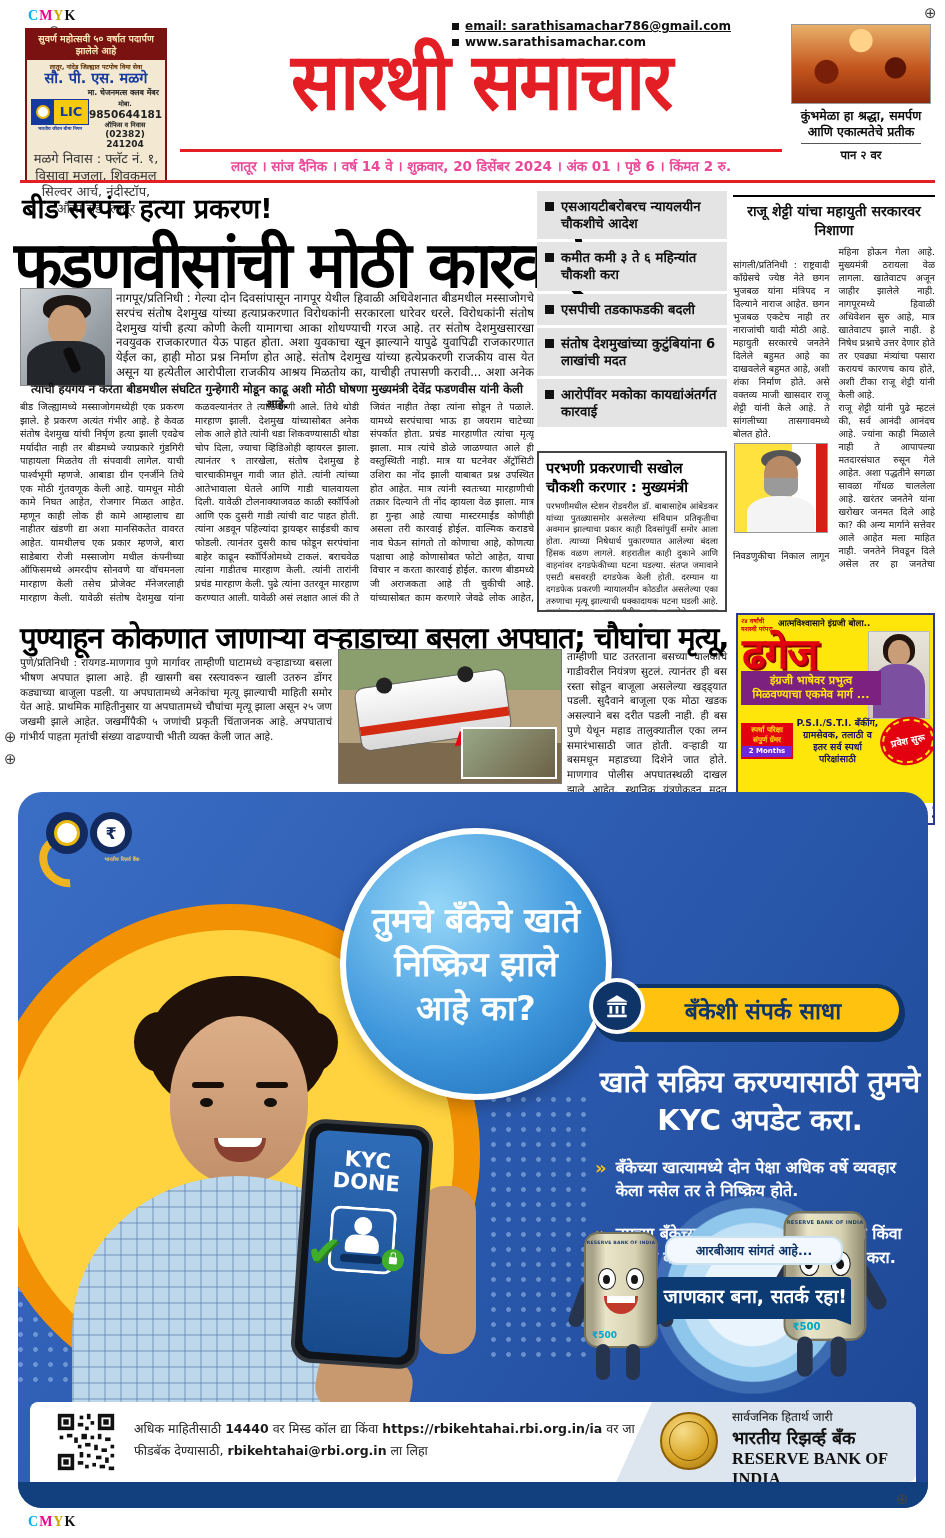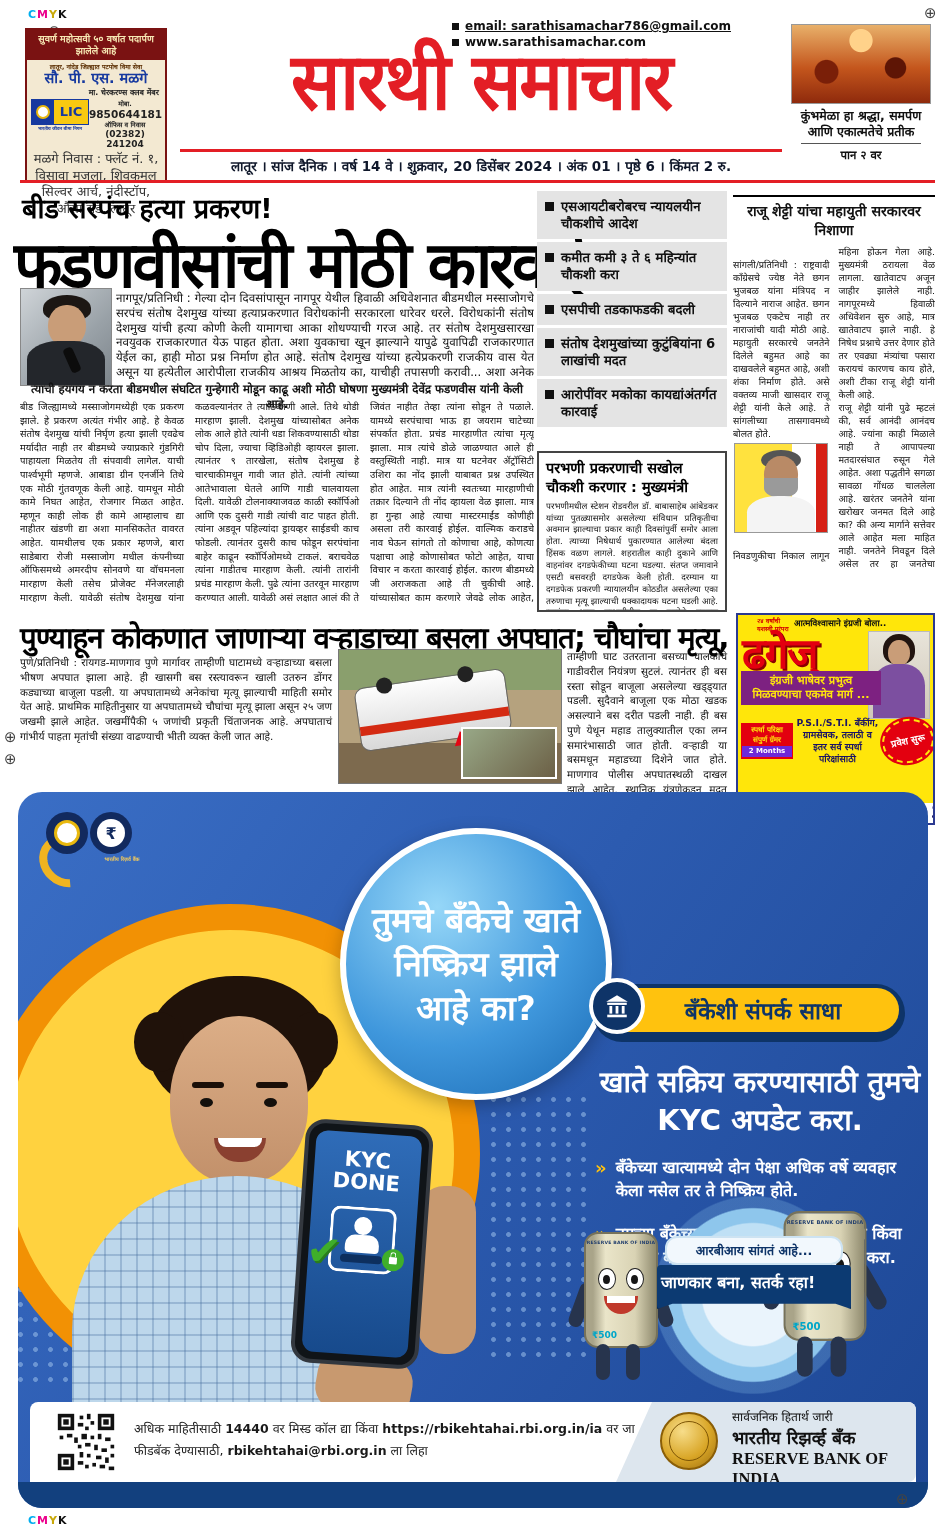--- a/index.html
+++ b/index.html
@@ -1,20 +1,20 @@
 <!DOCTYPE html>
 <html><head>
 <meta charset="utf-8">
 <style>
   html,body{margin:0;padding:0;background:#ffffff;}
   .page{position:relative;width:945px;height:1538px;background:#fff;overflow:hidden;
         font-family:"DejaVu Sans",sans-serif;color:#111;}
   .abs{position:absolute;}
   .reg{position:absolute;color:#444;font-size:15px;line-height:1;}
-  .cmyk{font-weight:bold;font-size:11px;letter-spacing:1px;}
+  .cmyk{font-weight:bold;font-size:14px;letter-spacing:1px;font-family:Liberation Serif, serif;}
   .cmyk .c{color:#00aeef}.cmyk .m{color:#ec008c}.cmyk .y{color:#c9a90a}.cmyk .k{color:#111}
 
   
   .lic{left:25px;top:28px;width:142px;height:155px;border:2px solid #7a1212;background:#f3e9d2;box-sizing:border-box;font-size:8px;}
   .lic-head{background:#7a1212;color:#f6e7b3;font-weight:bold;font-size:9.5px;text-align:center;padding:3px 2px;line-height:1.25;}
   .lic-service{font-size:6.3px;font-weight:bold;text-align:center;color:#5a2d00;padding-top:2px;}
   .lic-name{color:#16399f;font-weight:800;font-size:14.5px;text-align:center;line-height:1.1;}
   .lic-desig{font-size:7.8px;font-weight:bold;text-align:right;padding-right:6px;color:#222;}
   .lic-row{display:flex;align-items:flex-start;justify-content:space-between;padding:2px 4px 0 4px;}
   .lic-logo{width:76px;}
@@ -28,21 +28,21 @@
   .lic-nums .big{font-size:10.5px;font-weight:800;}
   .lic-addr{font-size:13px;font-weight:normal;text-align:center;color:#333;padding:2px 3px;line-height:1.3;}
 
   
   .mast-contact{left:452px;top:18px;font-size:12px;font-weight:bold;color:#111;line-height:1.35;}
   .mast-contact .sq{display:inline-block;width:7px;height:7px;background:#111;margin-right:6px;}
   .mast-contact a{color:#111;}
   .mast-title{left:178px;top:42px;width:606px;text-align:center;color:#e31e25;
               font-size:73px;font-weight:800;letter-spacing:-2px;line-height:1.0;transform:scaleY(1.08);transform-origin:top;}
   .redline{background:#e31e25;height:3px;}
-  .dateline{left:180px;top:157px;width:602px;text-align:center;font-size:13.5px;font-weight:bold;color:#0f172a;}
+  .dateline{left:180px;top:157px;width:602px;text-align:center;font-size:13.5px;font-weight:bold;color:#ec4899;}
 
   
   .kumbh{left:788px;top:24px;width:146px;text-align:center;}
   .kumbh-img{width:138px;height:78px;margin:0 auto;border:1px solid #999;
      background:radial-gradient(circle at 50% 20%,#ffd28a 0 12%,transparent 13%),
                 radial-gradient(circle at 25% 60%,#7a1f08 0 10%,transparent 11%),
                 radial-gradient(circle at 75% 55%,#5e1505 0 9%,transparent 10%),
                 linear-gradient(180deg,#e8b06a,#c4561d 55%,#8f2a0c);}
   .kumbh-cap{font-size:12.5px;font-weight:bold;line-height:1.25;margin-top:4px;color:#111;}
   .kumbh-rule{width:120px;height:1px;background:#555;margin:4px auto 3px auto;}
@@ -94,21 +94,21 @@
   .bus-body{position:absolute;left:18px;top:28px;width:150px;height:62px;background:linear-gradient(180deg,#fdfdfd,#d8d8d8);
             border-radius:10px;transform:rotate(-8deg);border:1px solid #666;}
   .bus-stripe{position:absolute;left:0;top:38px;width:100%;height:9px;background:#d42a12;}
   .bus-wheel{position:absolute;width:16px;height:16px;border-radius:50%;background:#222;top:-8px;}
   .bus-inset{position:absolute;right:4px;bottom:4px;width:92px;height:48px;border:2px solid #fff;
              background:linear-gradient(135deg,#98a887,#6c6046);}
   .bus-arrow{position:absolute;left:118px;bottom:34px;width:0;height:0;border-left:16px solid #e30613;
              border-top:8px solid transparent;border-bottom:8px solid transparent;transform:rotate(18deg);}
 
   
-  .dhagej{left:736px;top:613px;width:199px;height:212px;border:2.5px solid #2b3990;background:#ffe60a;box-sizing:border-box;overflow:hidden;padding-left:16px;}
+  .dhagej{left:736px;top:613px;width:199px;height:212px;border:2.5px solid #2b3990;background:#ffe60a;box-sizing:border-box;overflow:hidden;}
   .dg-top{display:flex;align-items:flex-start;gap:3px;padding:2px 3px 0 3px;}
   .dg-badge{color:#d40000;font-size:6.3px;font-weight:bold;width:34px;line-height:1.2;}
   .dg-tag{color:#111;font-size:8.6px;font-weight:800;}
   .dg-name{position:absolute;left:4px;top:8px;font-size:42px;font-weight:800;color:#e3000f;text-shadow:2px 2px 0 #8c0000;letter-spacing:-1px;}
   .dg-woman{position:absolute;right:3px;top:16px;width:60px;height:86px;overflow:hidden;background:linear-gradient(180deg,#e8e4da,#cfc8b8);border:1px solid #bbb;}
   .dg-w-hair{position:absolute;left:14px;top:2px;width:32px;height:30px;border-radius:50% 50% 40% 40%;background:#221510;}
   .dg-w-face{position:absolute;left:19px;top:8px;width:22px;height:26px;border-radius:48%;background:#c99d78;}
   .dg-w-top{position:absolute;left:4px;top:32px;width:52px;height:54px;border-radius:40% 40% 0 0;background:#7c4fa0;}
   .dg-band{position:absolute;left:3px;top:56px;width:132px;background:#7d2181;color:#ffe60a;
            font-size:11.2px;font-weight:800;line-height:1.25;padding:3px 4px;text-align:center;}
@@ -198,22 +198,22 @@
   .note-top{position:absolute;left:0;top:6px;width:100%;text-align:center;color:#24406e;font-size:4.6px;font-weight:bold;letter-spacing:.2px;}
   .note-eye{position:absolute;top:34px;width:16px;height:20px;border-radius:50%;background:#fff;border:1.5px solid #222;}
   .note-eye .pupil{position:absolute;left:4px;top:6px;width:7px;height:9px;border-radius:50%;background:#161616;}
   .note-smile{position:absolute;left:18px;top:62px;width:34px;height:18px;border-radius:0 0 30px 30px;background:#c0392b;overflow:hidden;}
   .note-smile:before{content:"";position:absolute;left:3px;top:0;width:28px;height:7px;background:#fff;}
   .note-val{position:absolute;left:6px;bottom:6px;color:#00a6c9;font-weight:800;font-size:9px;}
   .limb{position:absolute;background:#27344d;border-radius:8px;}
   .ribbon{position:absolute;left:78px;top:36px;width:196px;}
   .ribbon-top{margin:0 auto;width:170px;background:#f2f8fd;border-radius:12px;color:#0e3468;
       font-size:12.5px;font-weight:800;text-align:center;padding:4px 2px;border:2px solid #cde3f2;}
-  .ribbon-main{margin:0 auto 0 auto;width:186px;background:#0c3a72;color:#fff;font-size:16px;font-weight:800;
-      text-align:left;line-height:1.25;padding:8px 4px;border-radius:4px;box-shadow:0 4px 0 #072a55;
+  .ribbon-main{margin:12px auto 0 auto;width:186px;background:#0c3a72;color:#fff;font-size:19px;font-weight:800;
+      text-align:right;line-height:1.25;padding:8px 4px;border-radius:4px;box-shadow:0 4px 0 #072a55;
       clip-path:polygon(0 0,100% 0,100% 100%,92% 88%,8% 88%,0 100%);padding-bottom:16px;}
 
   .strip{position:absolute;left:12px;top:610px;width:886px;height:92px;background:#fff;border-radius:8px;}
   .strip-right{position:absolute;right:0;top:0;width:300px;height:80px;background:#dde6ee;border-radius:0 8px 8px 0;
       clip-path:polygon(36px 0,100% 0,100% 100%,0 100%);}
   .qr{position:absolute;left:26px;top:10px;width:60px;height:60px;}
   .strip-text{position:absolute;left:104px;top:16px;font-size:12.5px;color:#1a1a1a;line-height:1.75;}
   .strip-text b{font-weight:800;}
   .seal{position:absolute;left:44px;top:10px;width:58px;height:58px;border-radius:50%;
       background:radial-gradient(circle at 38% 32%,#f7dd8a,#d9a627 55%,#9c6d0e);border:2px solid #8a5e07;box-sizing:border-box;}
@@ -237,21 +237,21 @@
   <div class="reg" style="left:924px;top:6px;">⊕</div>
   <div class="reg" style="left:4px;top:730px;">⊕</div>
   <div class="reg" style="left:4px;top:752px;">⊕</div>
   <div class="reg" style="left:922px;top:736px;">⊕</div>
   <div class="reg" style="left:922px;top:756px;">⊕</div>
 
   <div class="abs lic">
     <div class="lic-head">सुवर्ण महोत्सवी ५० वर्षात पदार्पण झालेले आहे</div>
     <div class="lic-service">लातूर, नांदेड जिल्ह्यात पटपोच विमा सेवा</div>
     <div class="lic-name">सौ. पी. एस. मळगे</div>
-    <div class="lic-desig">मा. चेरकरण्स क्लब मेंबर</div>
+    <div class="lic-desig">मा. चेजनमत्स क्लब मेंबर</div>
     <div class="lic-row">
       <div class="lic-logo">
         <div class="lic-logo-box">
           <div class="lic-emb">
               <div class="lic-emb-disc"></div>
             </div>
           <div class="lic-word">LIC</div>
         </div>
         <div class="lic-sub">भारतीय जीवन बीमा निगम</div>
       </div>

